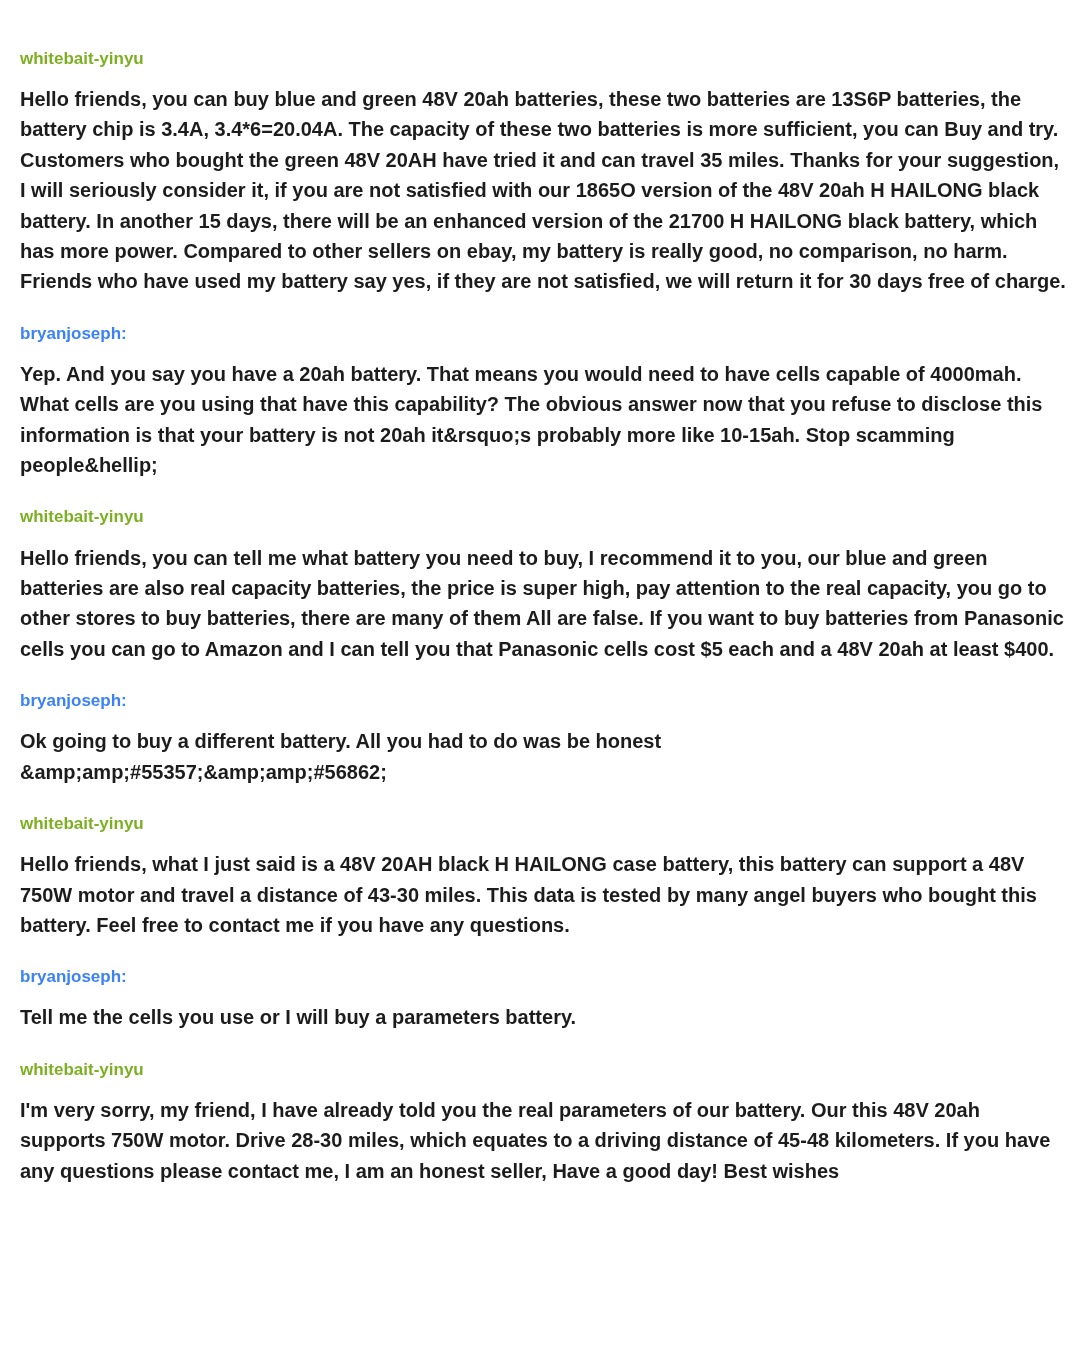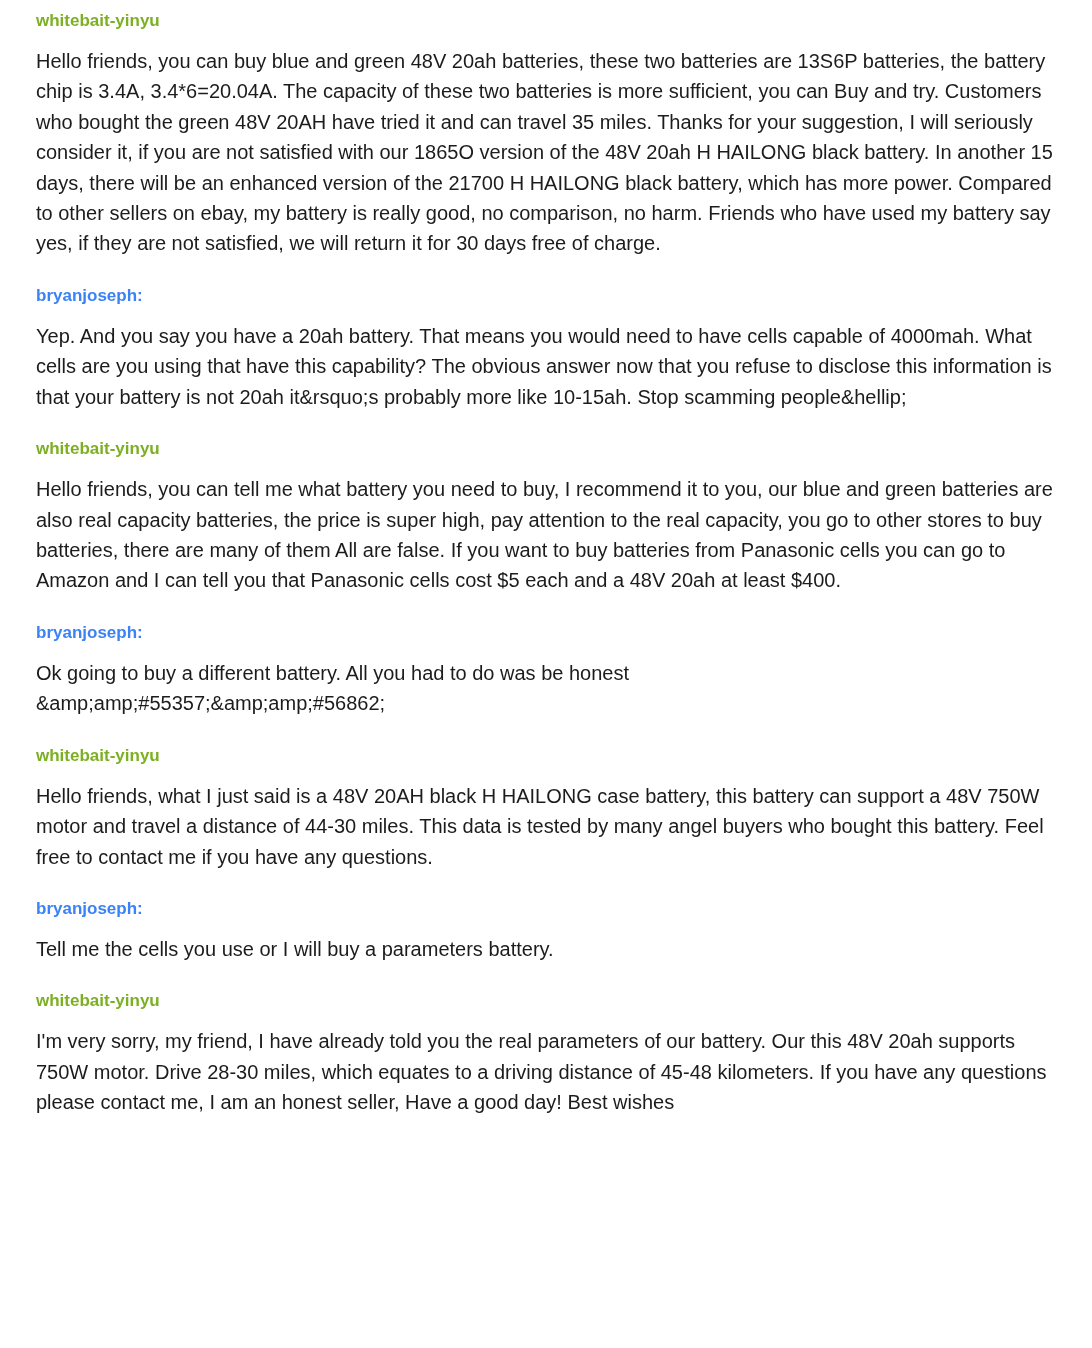--- a/index.html
+++ b/index.html
@@ -7,22 +7,23 @@
     padding: 0;
     background: #ffffff;
   }
   body {
     width: 1092px;
     min-height: 1348px;
     font-family: "Liberation Sans", sans-serif;
     color: #1a1a1a;
   }
   .thread {
-    padding: 10px 22px 20px 36px;
+    padding: 10px 22px 20px 20px;
     box-sizing: border-box;
+    margin-top: 38px;
   }
   .post {
     margin: 0 0 26px 0;
   }
   .post:last-child {
     margin-bottom: 0;
   }
   .author {
     font-size: 17px;
     font-weight: bold;
@@ -34,20 +35,21 @@
   }
   .author.buyer {
     color: #3b82f6;
   }
   .body {
     font-size: 20px;
     line-height: 1.52;
     color: #1c1c1c;
     margin: 0;
     white-space: pre-wrap;
+    font-weight: bold;
   }
 </style>
 </head>
 <body>
 
 <div class="thread">
 
   <div class="post">
     <div class="author seller">whitebait-yinyu</div>
     <div class="body">Hello friends, you can buy blue and green 48V 20ah batteries, these two batteries are 13S6P batteries, the battery chip is 3.4A, 3.4*6=20.04A. The capacity of these two batteries is more sufficient, you can Buy and try. Customers who bought the green 48V 20AH have tried it and can travel 35 miles. Thanks for your suggestion, I will seriously consider it, if you are not satisfied with our 1865O version of the 48V 20ah H HAILONG black battery. In another 15 days, there will be an enhanced version of the 21700 H HAILONG black battery, which has more power. Compared to other sellers on ebay, my battery is really good, no comparison, no harm. Friends who have used my battery say yes, if they are not satisfied, we will return it for 30 days free of charge.</div>
@@ -64,21 +66,21 @@
   </div>
 
   <div class="post">
     <div class="author buyer">bryanjoseph:</div>
     <div class="body">Ok going to buy a different battery. All you had to do was be honest
 &amp;amp;amp;#55357;&amp;amp;amp;#56862;</div>
   </div>
 
   <div class="post">
     <div class="author seller">whitebait-yinyu</div>
-    <div class="body">Hello friends, what I just said is a 48V 20AH black H HAILONG case battery, this battery can support a 48V 750W motor and travel a distance of 44-30 miles. This data is tested by many angel buyers who bought this battery. Feel free to contact me if you have any questions.</div>
+    <div class="body">Hello friends, what I just said is a 48V 20AH black H HAILONG case battery, this battery can support a 48V 750W motor and travel a distance of 43-30 miles. This data is tested by many angel buyers who bought this battery. Feel free to contact me if you have any questions.</div>
   </div>
 
   <div class="post">
     <div class="author buyer">bryanjoseph:</div>
     <div class="body">Tell me the cells you use or I will buy a parameters battery.</div>
   </div>
 
   <div class="post">
     <div class="author seller">whitebait-yinyu</div>
     <div class="body">I'm very sorry, my friend, I have already told you the real parameters of our battery. Our this 48V 20ah supports 750W motor. Drive 28-30 miles, which equates to a driving distance of 45-48 kilometers. If you have any questions please contact me, I am an honest seller, Have a good day! Best wishes</div>

